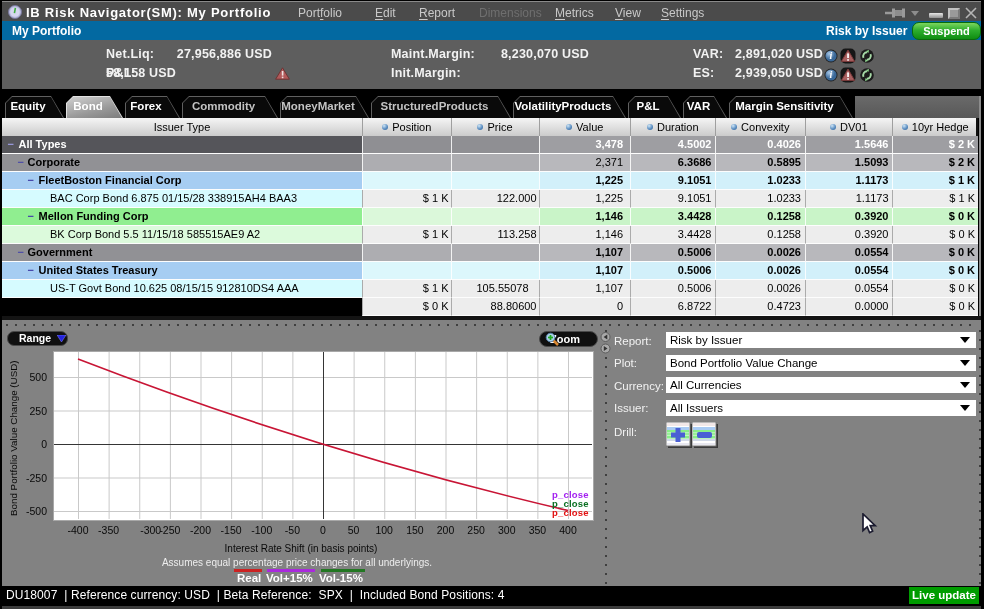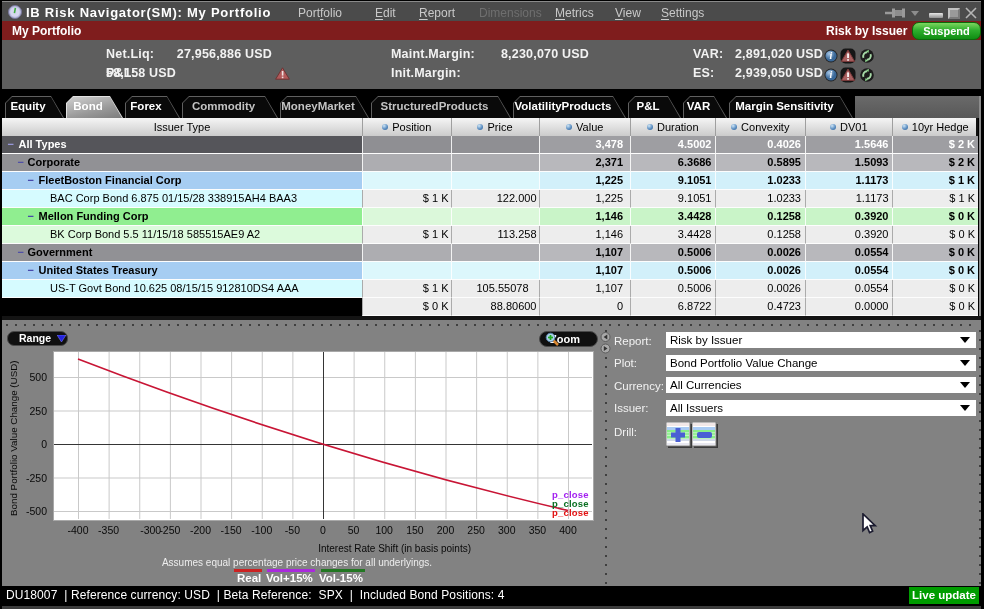--- a/index.html
+++ b/index.html
@@ -3,21 +3,21 @@
 <style>
 *{margin:0;padding:0;box-sizing:border-box}
 html,body{width:984px;height:609px;overflow:hidden;background:#000;font-family:"Liberation Sans",sans-serif}
 #win{position:absolute;left:0;top:0;width:984px;height:609px;background:#000}
 .abs{position:absolute}
 
 #tbar{left:2px;top:1px;width:979px;height:20px;background:#4b4b4b;border-top:1px solid #8a8a8a}
 #tbar .title{left:24px;top:3px;font-size:13px;font-weight:bold;color:#fff;letter-spacing:.75px}
 .menu{top:4px;font-size:12px;color:#c9c9c9}
 .menu u{text-underline-offset:2px}
-#pathbar{left:2px;top:21px;width:979px;height:19px;background:#7f1d1d}
+#pathbar{left:2px;top:21px;width:979px;height:19px;background:#0369a1}
 #pathbar .lbl{left:10px;top:3px;color:#fff;font-weight:bold;font-size:12px}
 #rbi{left:824px;top:3px;color:#fff;font-weight:bold;font-size:12px}
 #suspend{left:910px;top:1px;width:69px;height:18px;border-radius:7px;background:linear-gradient(180deg,#7cd65e,#2eae2e 45%,#0f8d12);border:1px solid #0a6a0a;color:#fff;font-weight:bold;font-size:11px;text-align:center;line-height:16px}
 
 #summ{left:2px;top:40px;width:979px;height:49px;background:#5e5e5e}
 #summ span{position:absolute;font-size:12.5px;font-weight:bold;color:#f2f2f2;white-space:pre;letter-spacing:.2px}
 
 #blk1{left:2px;top:89px;width:979px;height:7px;background:#000}
 #tabs{left:2px;top:96px;width:979px;height:22px;background:#000}
 #tabs .gr{position:absolute;left:853px;top:0;width:126px;height:22px;background:linear-gradient(180deg,#6a6a6a,#585858)}
@@ -157,21 +157,21 @@
 <div class="dcell" style="left:536.5px;width:91.5px;background:#9e9ea2;color:#fff;font-weight:bold;padding-right:7px">3,478</div>
 <div class="dcell" style="left:628px;width:84.5px;background:#9e9ea2;color:#fff;font-weight:bold;padding-right:3px">4.5002</div>
 <div class="dcell" style="left:712.5px;width:90.5px;background:#9e9ea2;color:#fff;font-weight:bold;padding-right:4px">0.4026</div>
 <div class="dcell" style="left:803px;width:86.5px;background:#9e9ea2;color:#fff;font-weight:bold;padding-right:3px">1.5646</div>
 <div class="dcell" style="left:889.5px;width:86.5px;background:#9e9ea2;color:#fff;font-weight:bold;padding-right:3px">$ 2 K</div>
 </div>
 <div class="row" style="top:154px">
 <div class="nm" style="background:#919195;color:#000;font-weight:bold;"><span class="abs" style="left:15.5px;top:0;color:#4e4ea8;font-weight:bold">−</span><span class="abs" style="left:25.5px">Corporate</span></div>
 <div class="dcell" style="left:360px;width:88.5px;background:#adadb1;color:#000;font-weight:bold;padding-right:2px"></div>
 <div class="dcell" style="left:448.5px;width:88.0px;background:#adadb1;color:#000;font-weight:bold;padding-right:2px"></div>
-<div class="dcell" style="left:536.5px;width:91.5px;background:#b8b8bc;color:#000;font-weight:bold;padding-right:7px">2,371</div>
+<div class="dcell" style="left:536.5px;width:91.5px;background:#b8b8bc;color:#000;font-weight:normal;padding-right:7px">2,371</div>
 <div class="dcell" style="left:628px;width:84.5px;background:#b8b8bc;color:#000;font-weight:bold;padding-right:3px">6.3686</div>
 <div class="dcell" style="left:712.5px;width:90.5px;background:#b8b8bc;color:#000;font-weight:bold;padding-right:4px">0.5895</div>
 <div class="dcell" style="left:803px;width:86.5px;background:#b8b8bc;color:#000;font-weight:bold;padding-right:3px">1.5093</div>
 <div class="dcell" style="left:889.5px;width:86.5px;background:#b8b8bc;color:#000;font-weight:bold;padding-right:3px">$ 2 K</div>
 </div>
 <div class="row" style="top:172px">
 <div class="nm" style="background:#a6cdf2;color:#000;font-weight:bold;"><span class="abs" style="left:25.5px;top:0;color:#4444aa;font-weight:bold">−</span><span class="abs" style="left:36.5px">FleetBoston Financial Corp</span></div>
 <div class="dcell" style="left:360px;width:88.5px;background:#dcf7fc;color:#000;font-weight:bold;padding-right:2px"></div>
 <div class="dcell" style="left:448.5px;width:88.0px;background:#dcf7fc;color:#000;font-weight:bold;padding-right:2px"></div>
 <div class="dcell" style="left:536.5px;width:91.5px;background:#d2f0fa;color:#000;font-weight:bold;padding-right:7px">1,225</div>
@@ -317,21 +317,21 @@
 <div class="abs" style="left:299.0px;top:204px;width:44px;text-align:center;font-size:10.5px;color:#0a0a0a">0</div>
 <div class="abs" style="left:329.6px;top:204px;width:44px;text-align:center;font-size:10.5px;color:#0a0a0a">50</div>
 <div class="abs" style="left:360.2px;top:204px;width:44px;text-align:center;font-size:10.5px;color:#0a0a0a">100</div>
 <div class="abs" style="left:390.9px;top:204px;width:44px;text-align:center;font-size:10.5px;color:#0a0a0a">150</div>
 <div class="abs" style="left:421.5px;top:204px;width:44px;text-align:center;font-size:10.5px;color:#0a0a0a">200</div>
 <div class="abs" style="left:452.1px;top:204px;width:44px;text-align:center;font-size:10.5px;color:#0a0a0a">250</div>
 <div class="abs" style="left:482.8px;top:204px;width:44px;text-align:center;font-size:10.5px;color:#0a0a0a">300</div>
 <div class="abs" style="left:513.4px;top:204px;width:44px;text-align:center;font-size:10.5px;color:#0a0a0a">350</div>
 <div class="abs" style="left:544.0px;top:204px;width:44px;text-align:center;font-size:10.5px;color:#0a0a0a">400</div>
 <div class="abs" style="left:4px;top:35px;width:14px;height:166px;writing-mode:vertical-rl;transform:rotate(180deg);display:flex;align-items:center;justify-content:center;font-size:9.8px;color:#0a0a0a;white-space:nowrap;overflow:visible">Bond Portfolio Value Change (USD)</div>
-<div class="abs" style="left:129px;top:223px;width:340px;text-align:right;font-size:10px;color:#0a0a0a">Interest Rate Shift (in basis points)</div>
+<div class="abs" style="left:129px;top:223px;width:340px;text-align:center;font-size:10px;color:#0a0a0a">Interest Rate Shift (in basis points)</div>
 <div class="abs" style="left:125px;top:237px;width:340px;text-align:center;font-size:10px;color:#ededed">Assumes equal percentage price changes for all underlyings.</div>
 <div class="abs" style="left:232px;top:248.5px;width:28px;height:3px;background:#cc2222"></div>
 <div class="abs" style="left:265px;top:248.5px;width:48px;height:3px;background:#a929dd"></div>
 <div class="abs" style="left:319px;top:248.5px;width:44px;height:3px;background:#227722"></div>
 <span class="abs" style="left:235px;top:252px;font-size:11.5px;font-weight:bold;color:#fff">Real</span>
 <span class="abs" style="left:264px;top:252px;font-size:11.5px;font-weight:bold;color:#fff">Vol+15%</span>
 <span class="abs" style="left:317px;top:252px;font-size:11.5px;font-weight:bold;color:#fff">Vol-15%</span>
 <span class="abs" style="left:612px;top:14.5px;font-size:11.5px;color:#f2f2f2">Report:</span>
 <span class="abs" style="left:612px;top:37px;font-size:11.5px;color:#f2f2f2">Plot:</span>
 <span class="abs" style="left:612px;top:59.5px;font-size:11.5px;color:#f2f2f2">Currency:</span>

